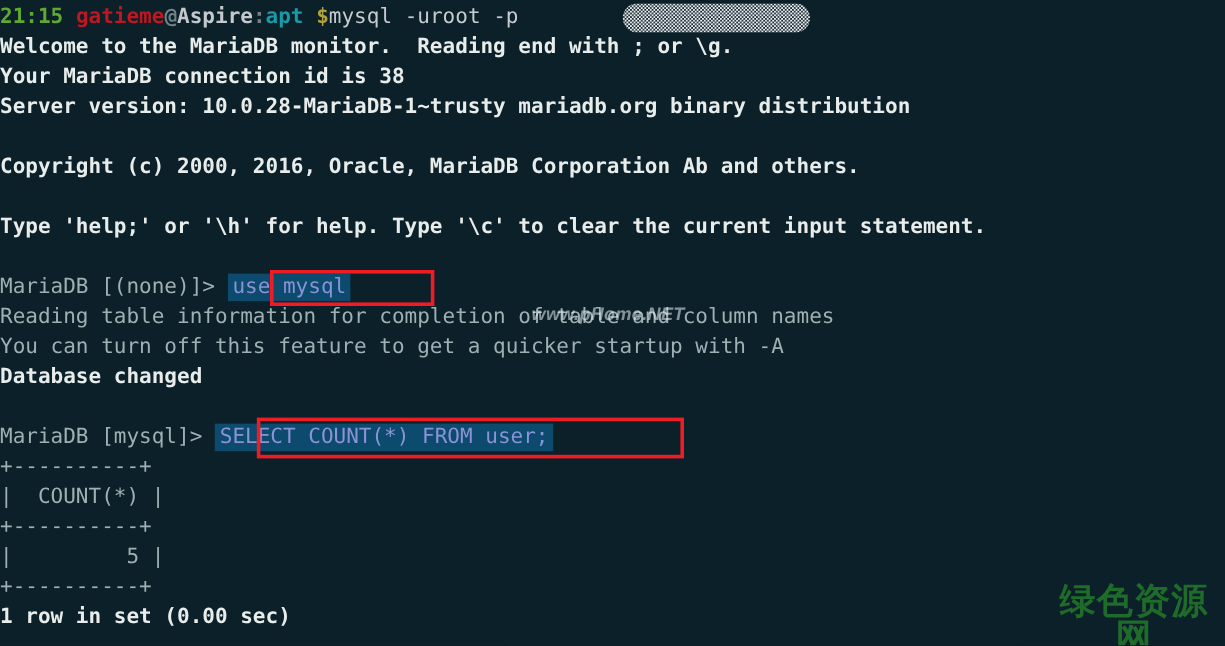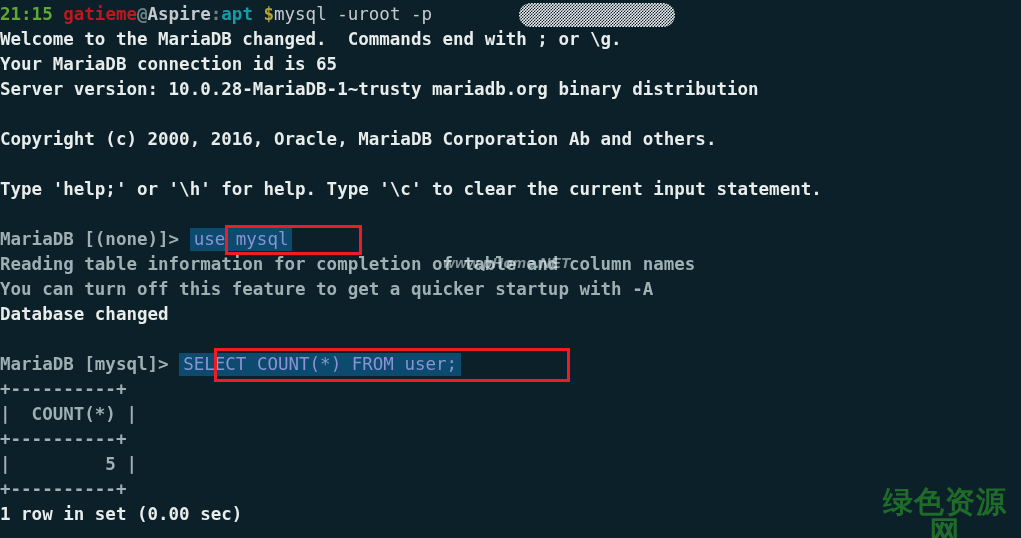--- a/index.html
+++ b/index.html
@@ -20,21 +20,21 @@
   }
   .line {
     position: absolute;
     left: 0;
     white-space: pre;
     height: 25px;
     line-height: 25px;
   }
   
   .c-bright   { color: #e8ecea; font-weight: bold; }
-  .c-dim      { color: #9fb0b3; font-weight: bold; }
+  .c-dim      { color: #9fb0b3; font-weight: normal; }
   .c-green    { color: #5fa832; font-weight: bold; }
   .c-red      { color: #c0161f; font-weight: bold; }
   .c-gray     { color: #6f8287; font-weight: bold; }
   .c-white    { color: #c3c9cc; font-weight: bold; }
   .c-cyan     { color: #189aa8; font-weight: bold; }
   .c-yellow   { color: #b3a13a; font-weight: bold; }
   .c-cmd      { color: #c6cbd0; font-weight: normal; }
 
   
   .sel {
@@ -96,22 +96,22 @@
 </style>
 </head>
 <body>
 
 <div id="terminal">
 
   <div class="line" style="top:2px;text-align:center;"><span class="c-green">21:15</span><span class="c-dim"> </span><span class="c-red">gatieme</span><span class="c-gray">@</span><span class="c-white">Aspire</span><span class="c-gray">:</span><span class="c-cyan">apt</span><span class="c-dim"> </span><span class="c-yellow">$</span><span class="c-cmd">mysql -uroot -p</span></div>
 
   <div class="redaction" style="left:519px; top:3px; width:156px; height:24px;"></div>
 
-  <div class="line c-bright" style="top:27px;">Welcome to the MariaDB changed.  Commands end with ; or \g.</div>
-  <div class="line c-bright" style="top:52px;">Your MariaDB connection id is 65</div>
+  <div class="line c-bright" style="top:27px;">Welcome to the MariaDB monitor.  Reading end with ; or \g.</div>
+  <div class="line c-bright" style="top:52px;">Your MariaDB connection id is 38</div>
   <div class="line c-bright" style="top:77px;">Server version: 10.0.28-MariaDB-1~trusty mariadb.org binary distribution</div>
   <div class="line c-bright" style="top:127px;">Copyright (c) 2000, 2016, Oracle, MariaDB Corporation Ab and others.</div>
   <div class="line c-bright" style="top:177px;">Type 'help;' or '\h' for help. Type '\c' to clear the current input statement.</div>
 
   <div class="line" style="top:227px;"><span class="c-dim">MariaDB [(none)]&gt; </span><span class="sel">use mysql</span></div>
   <div class="redbox" style="left:225px; top:225px; width:137px; height:30px;"></div>
 
   <div class="line c-dim" style="top:252px;">Reading table information for completion of table and column names</div>
   <div class="line c-dim" style="top:277px;text-align:center;">You can turn off this feature to get a quicker startup with -A</div>
 

